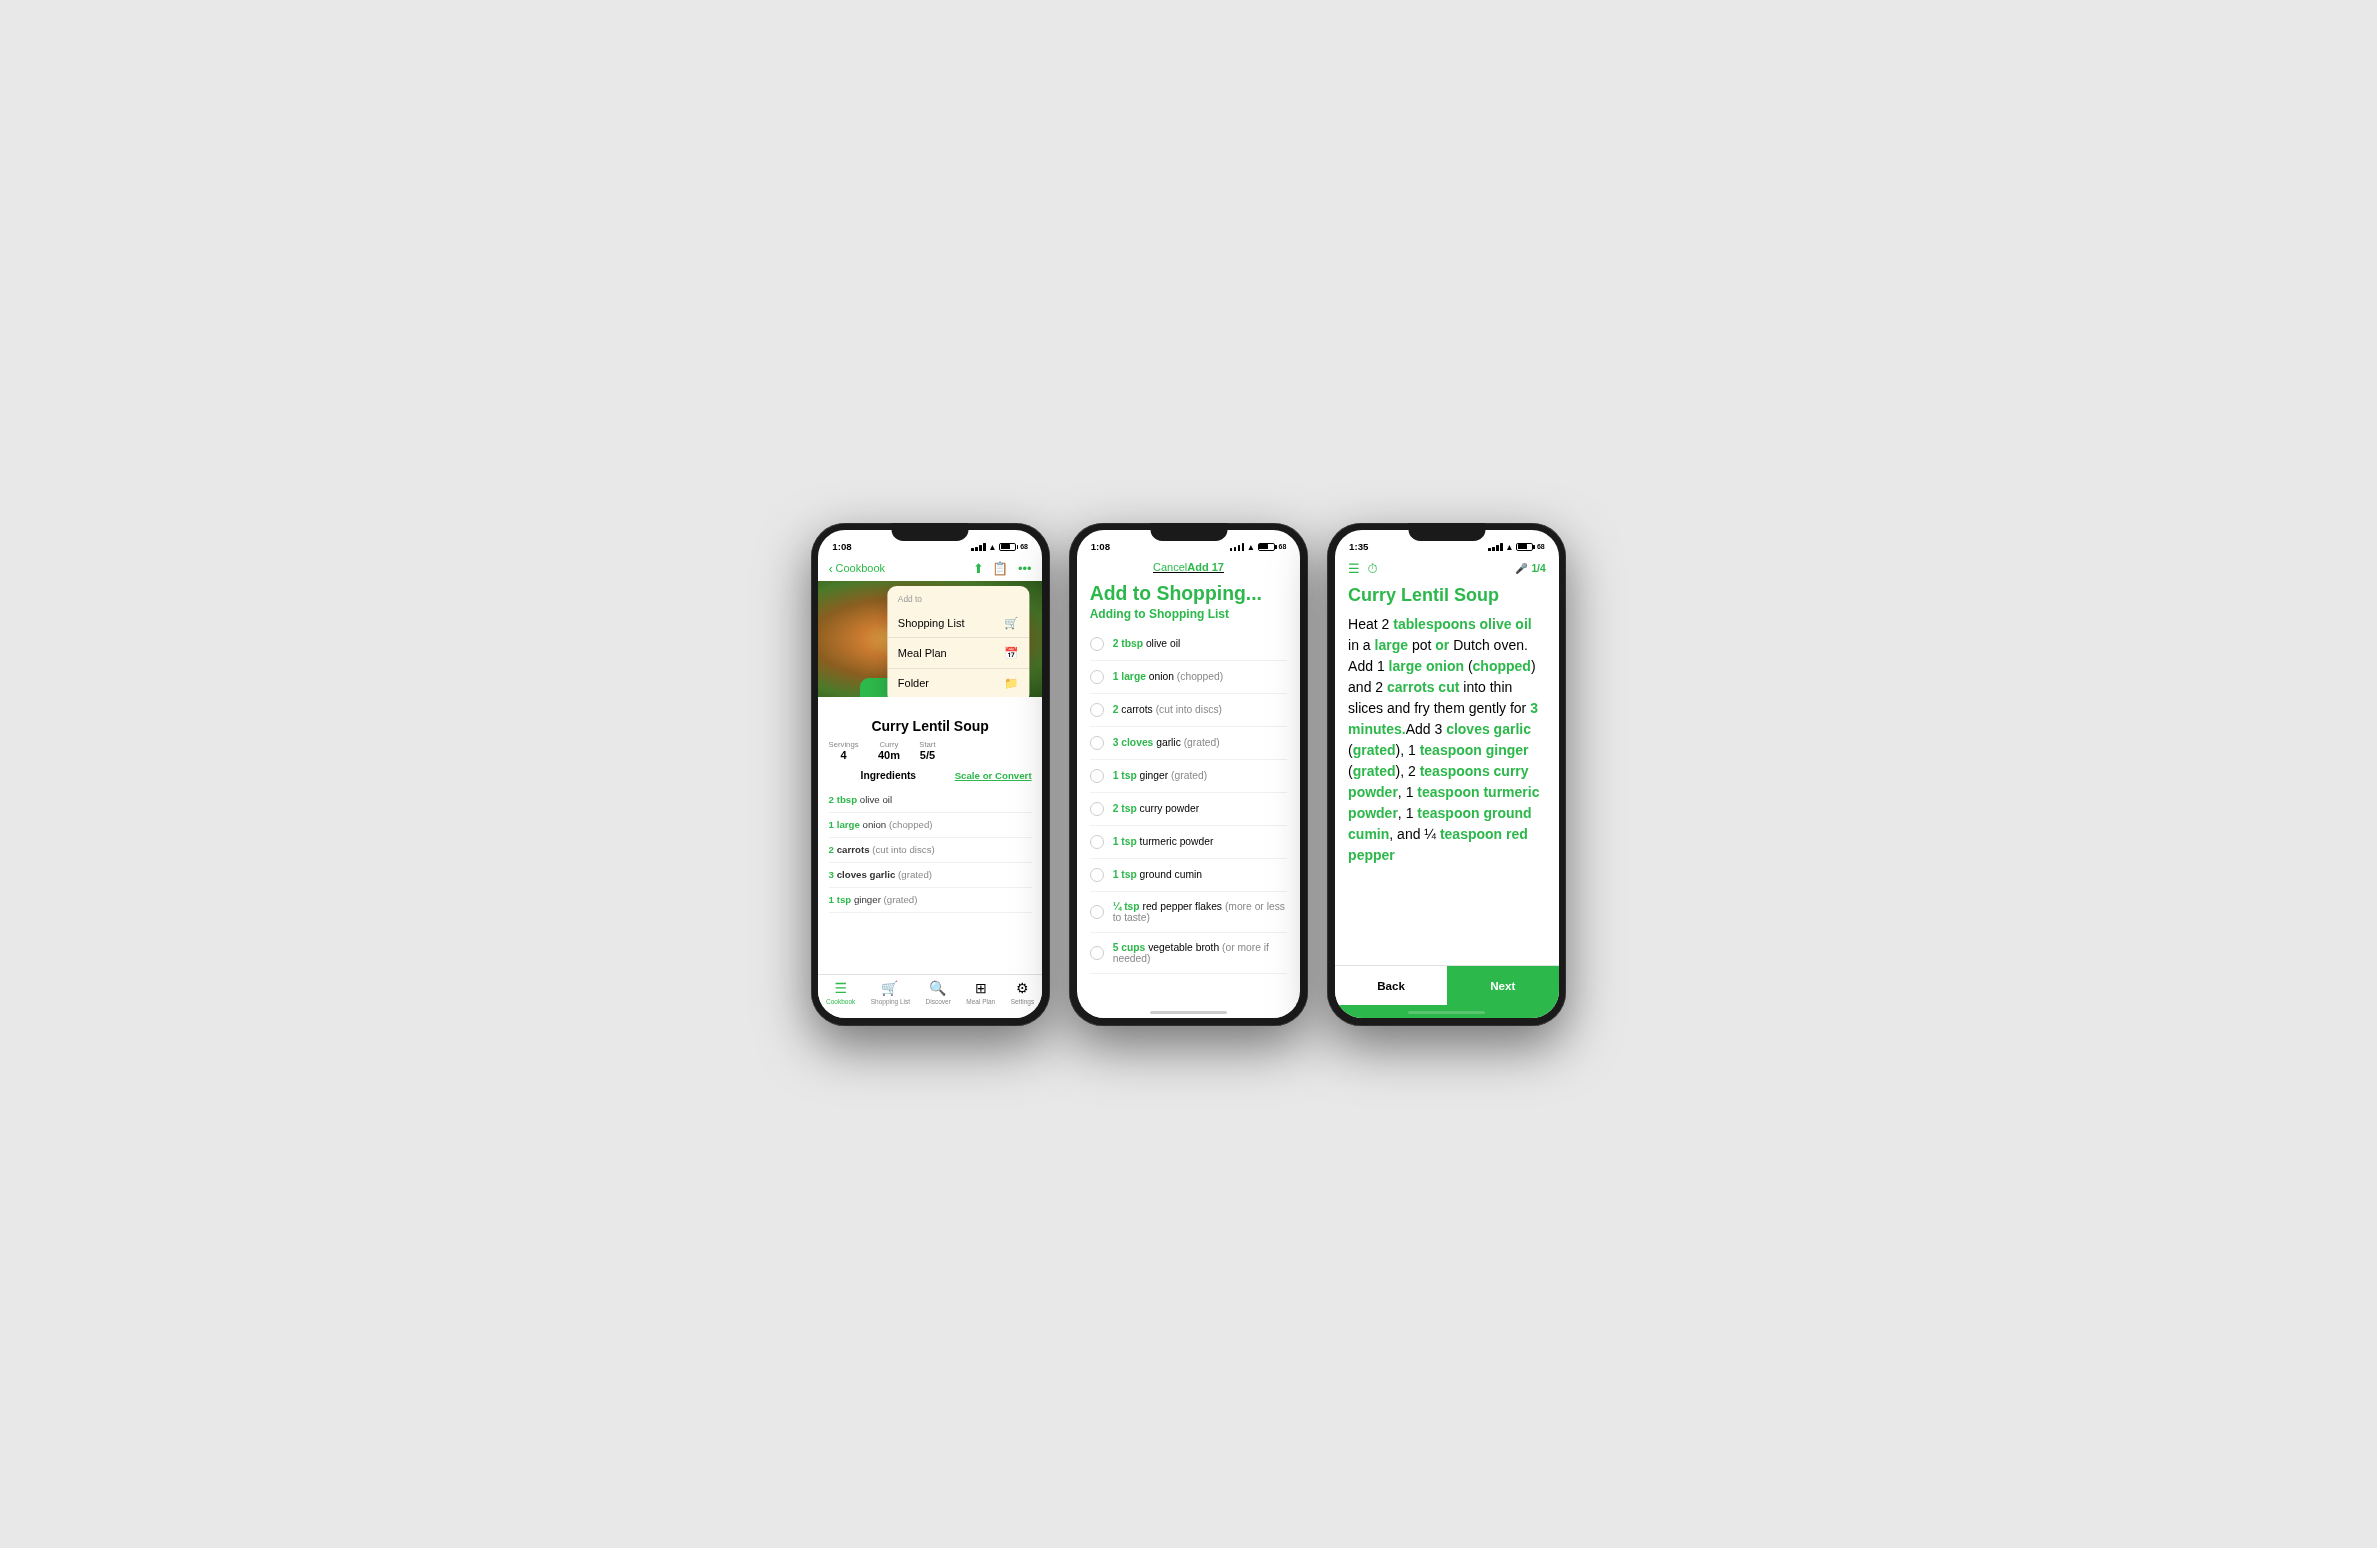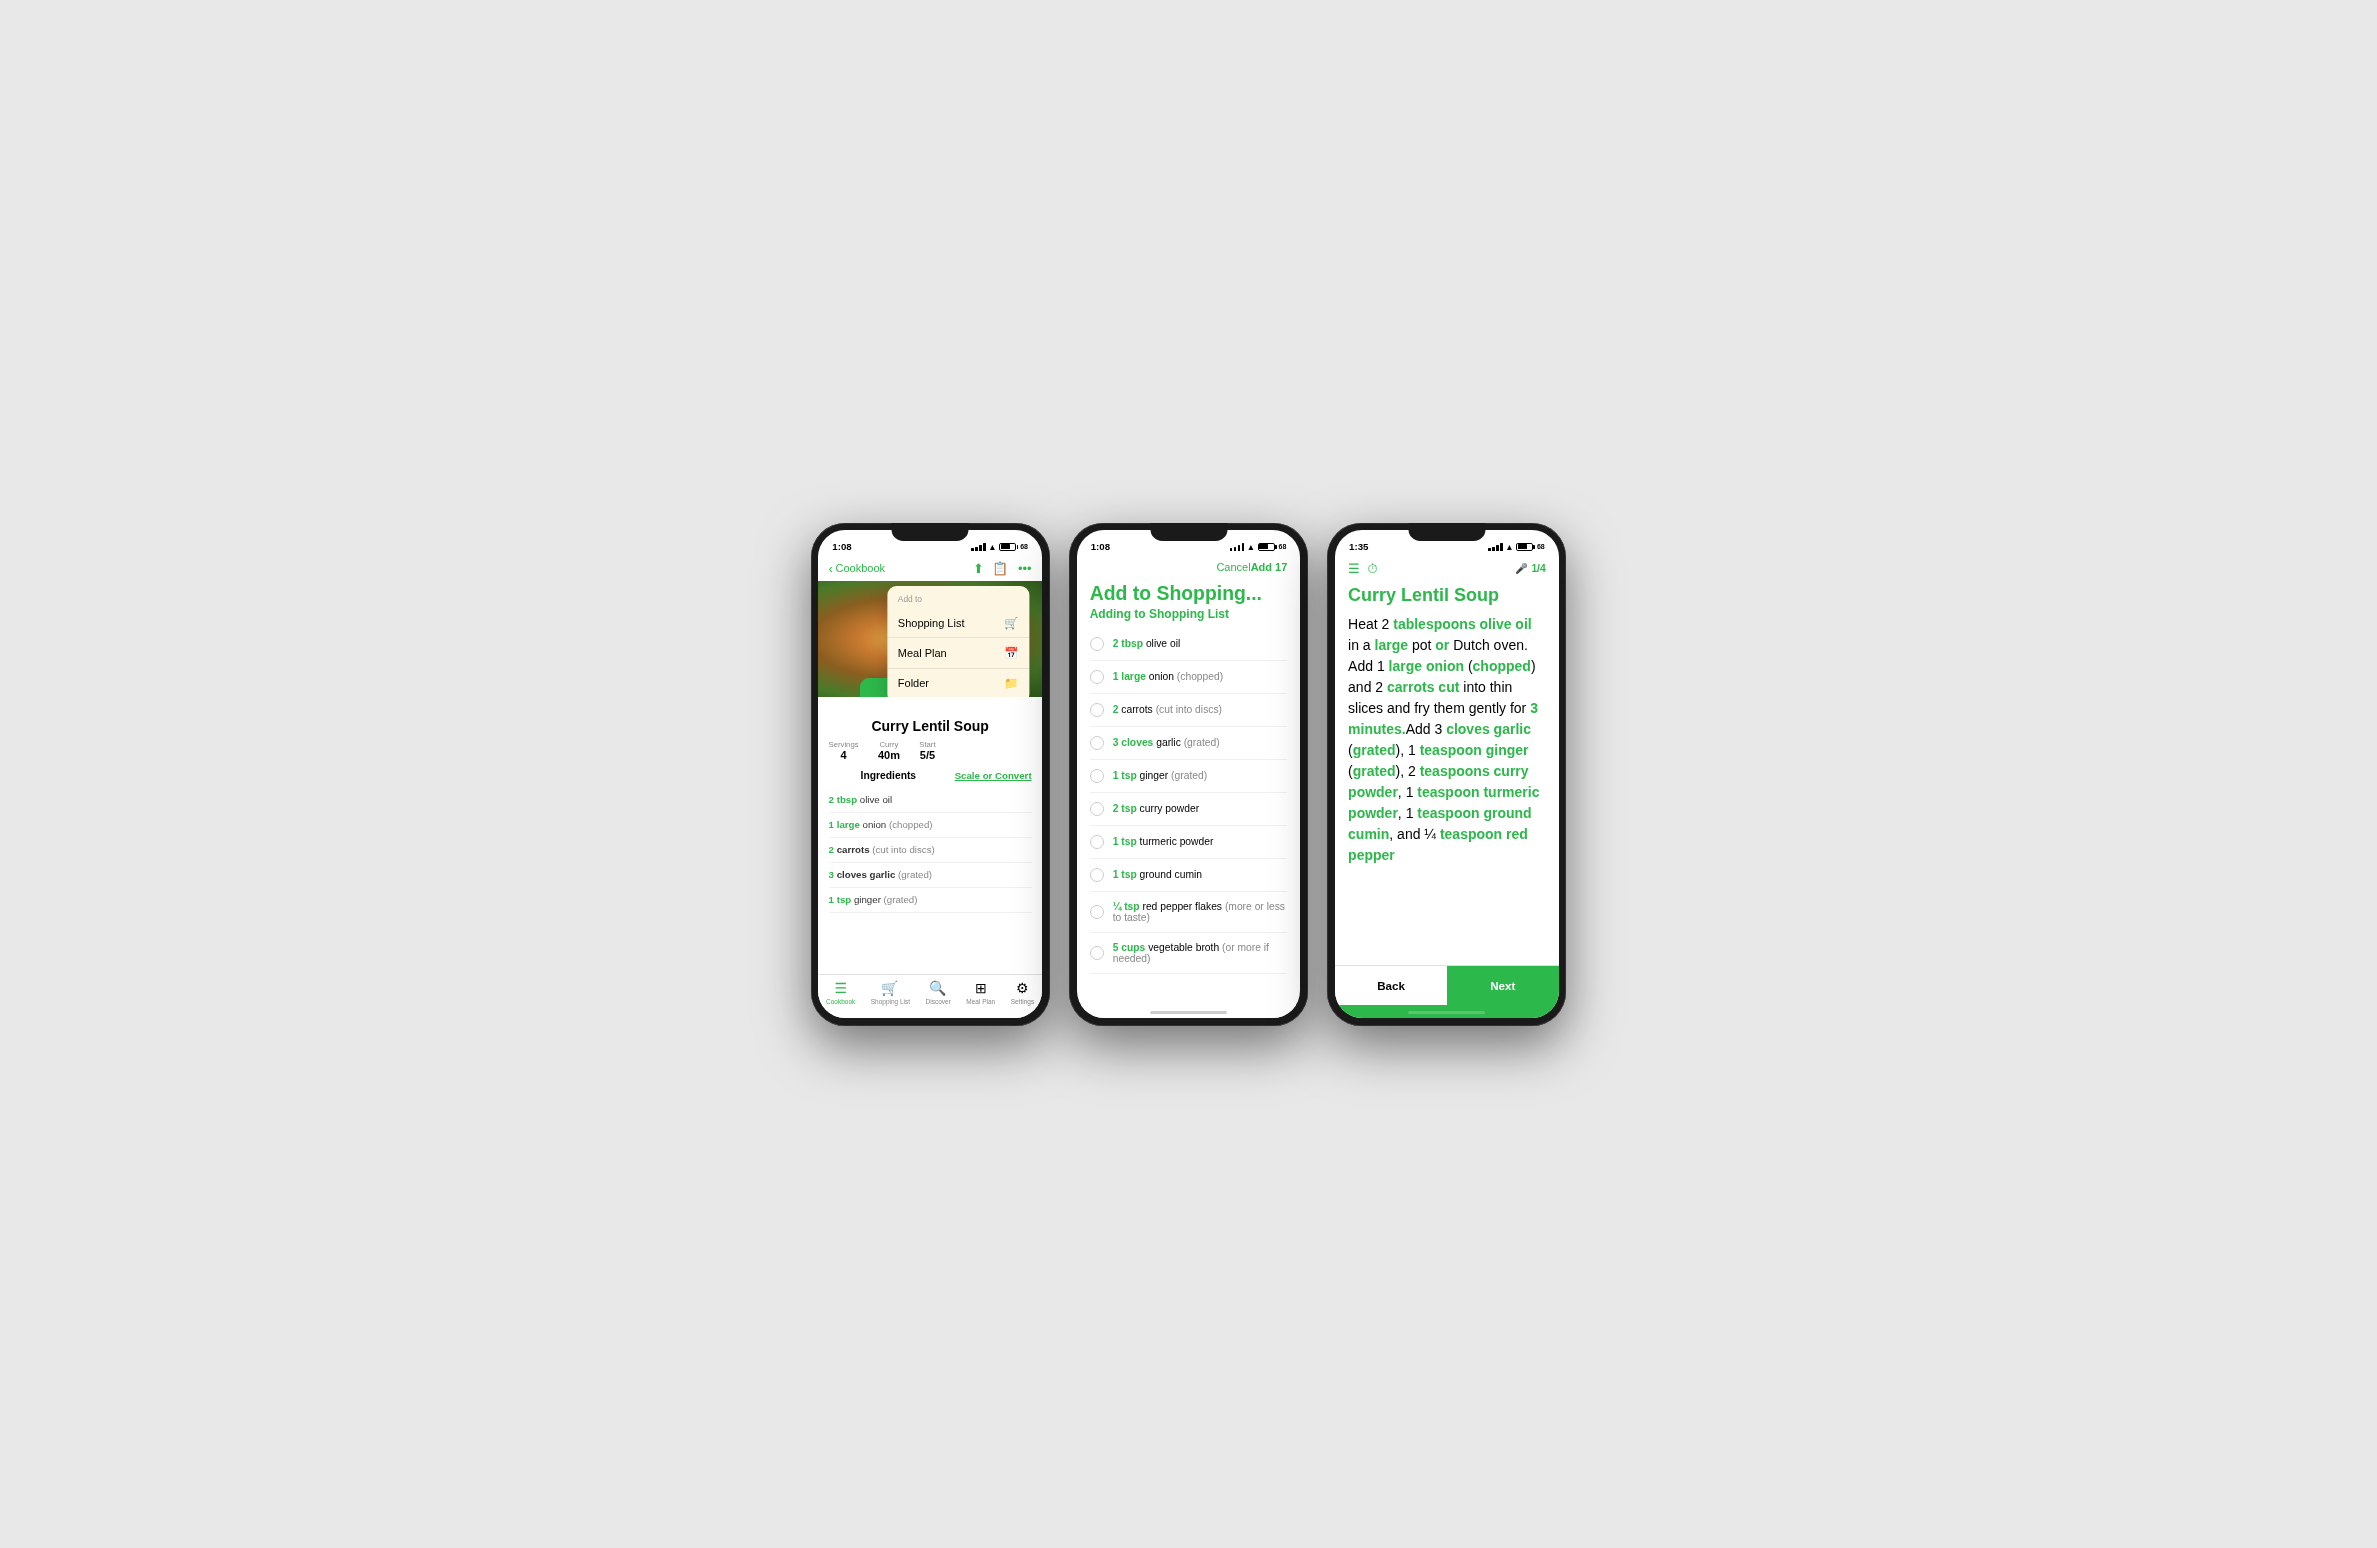--- a/index.html
+++ b/index.html
@@ -201,23 +201,24 @@
     }
     .tab-icon { font-size: 14px; }
     .tab-label { font-size: 6.5px; color: #888; }
     .tab-label.active { color: #2db84b; }
     .tab-icon.active { color: #2db84b; }
 
     
     .phone2-content { flex: 1; display: flex; flex-direction: column; overflow: hidden; }
     .shopping-nav {
       display: flex;
-      justify-content: flex-end;
+      justify-content: center;
       align-items: center;
       padding: 2.6px 13px 6.5px;
+      text-decoration: underline;
     }
     .cancel-btn { color: #2db84b; font-size: 11px; }
     .add-btn { color: #2db84b; font-size: 11px; font-weight: 700; }
     .shopping-title {
       font-size: 19.4px;
       font-weight: 800;
       color: #2db84b;
       padding: 2.6px 13px 2.6px;
     }
     .shopping-subtitle {

